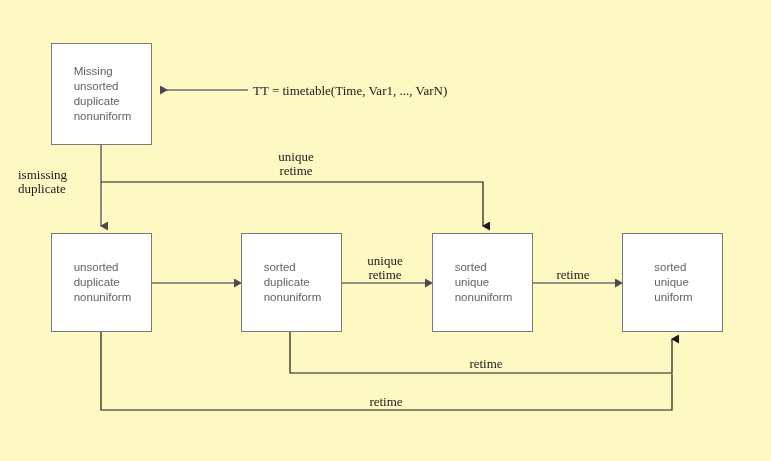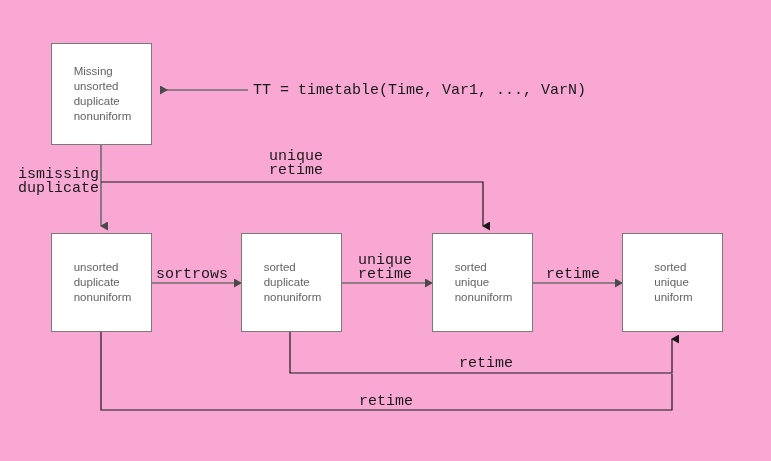--- a/index.html
+++ b/index.html
@@ -4,21 +4,21 @@
 <style>
   html, body {
     margin: 0;
     padding: 0;
     background: #ffffff;
   }
   #canvas {
     position: relative;
     width: 771px;
     height: 461px;
-    background: #f9a8d4;
+    background: #fef9c3;
     overflow: hidden;
     font-family: "Liberation Sans", sans-serif;
   }
   .box {
     position: absolute;
     box-sizing: border-box;
     border: 1px solid #7a7a7a;
     background: #ffffff;
     display: flex;
     align-items: center;
@@ -30,22 +30,22 @@
     font-family: "Liberation Sans", sans-serif;
     font-size: 11.5px;
     line-height: 15px;
     text-align: left;
     white-space: pre-line;
     padding-left: 2px;
   }
   .mono-label {
     position: absolute;
     color: #1a1a1a;
-    font-family: Liberation Mono, monospace;
-    font-size: 15px;
+    font-family: Liberation Serif, serif;
+    font-size: 13px;
     line-height: 14px;
     white-space: pre-line;
     z-index: 4;
   }
   .mono-label.center { text-align: center; }
   .mono-label.left { text-align: left; }
   svg.wires {
     position: absolute;
     left: 0;
     top: 0;
@@ -127,21 +127,20 @@
   </div>
 
   <div class="mono-label left" style="left:253px; top:84px;">TT = timetable(Time, Var1, ..., VarN)</div>
 
   <div class="mono-label left" style="left:18px; top:168px;">ismissing
 duplicate</div>
 
   <div class="mono-label center" style="left:244px; top:150px; width:104px;">unique
 retime</div>
 
-  <div class="mono-label center" style="left:140px; top:268px; width:104px;">sortrows</div>
 
   <div class="mono-label center" style="left:333px; top:254px; width:104px;">unique
 retime</div>
 
   <div class="mono-label center" style="left:521px; top:268px; width:104px;">retime</div>
 
   <div class="mono-label center" style="left:434px; top:357px; width:104px;">retime</div>
 
   <div class="mono-label center" style="left:334px; top:395px; width:104px;">retime</div>
 

